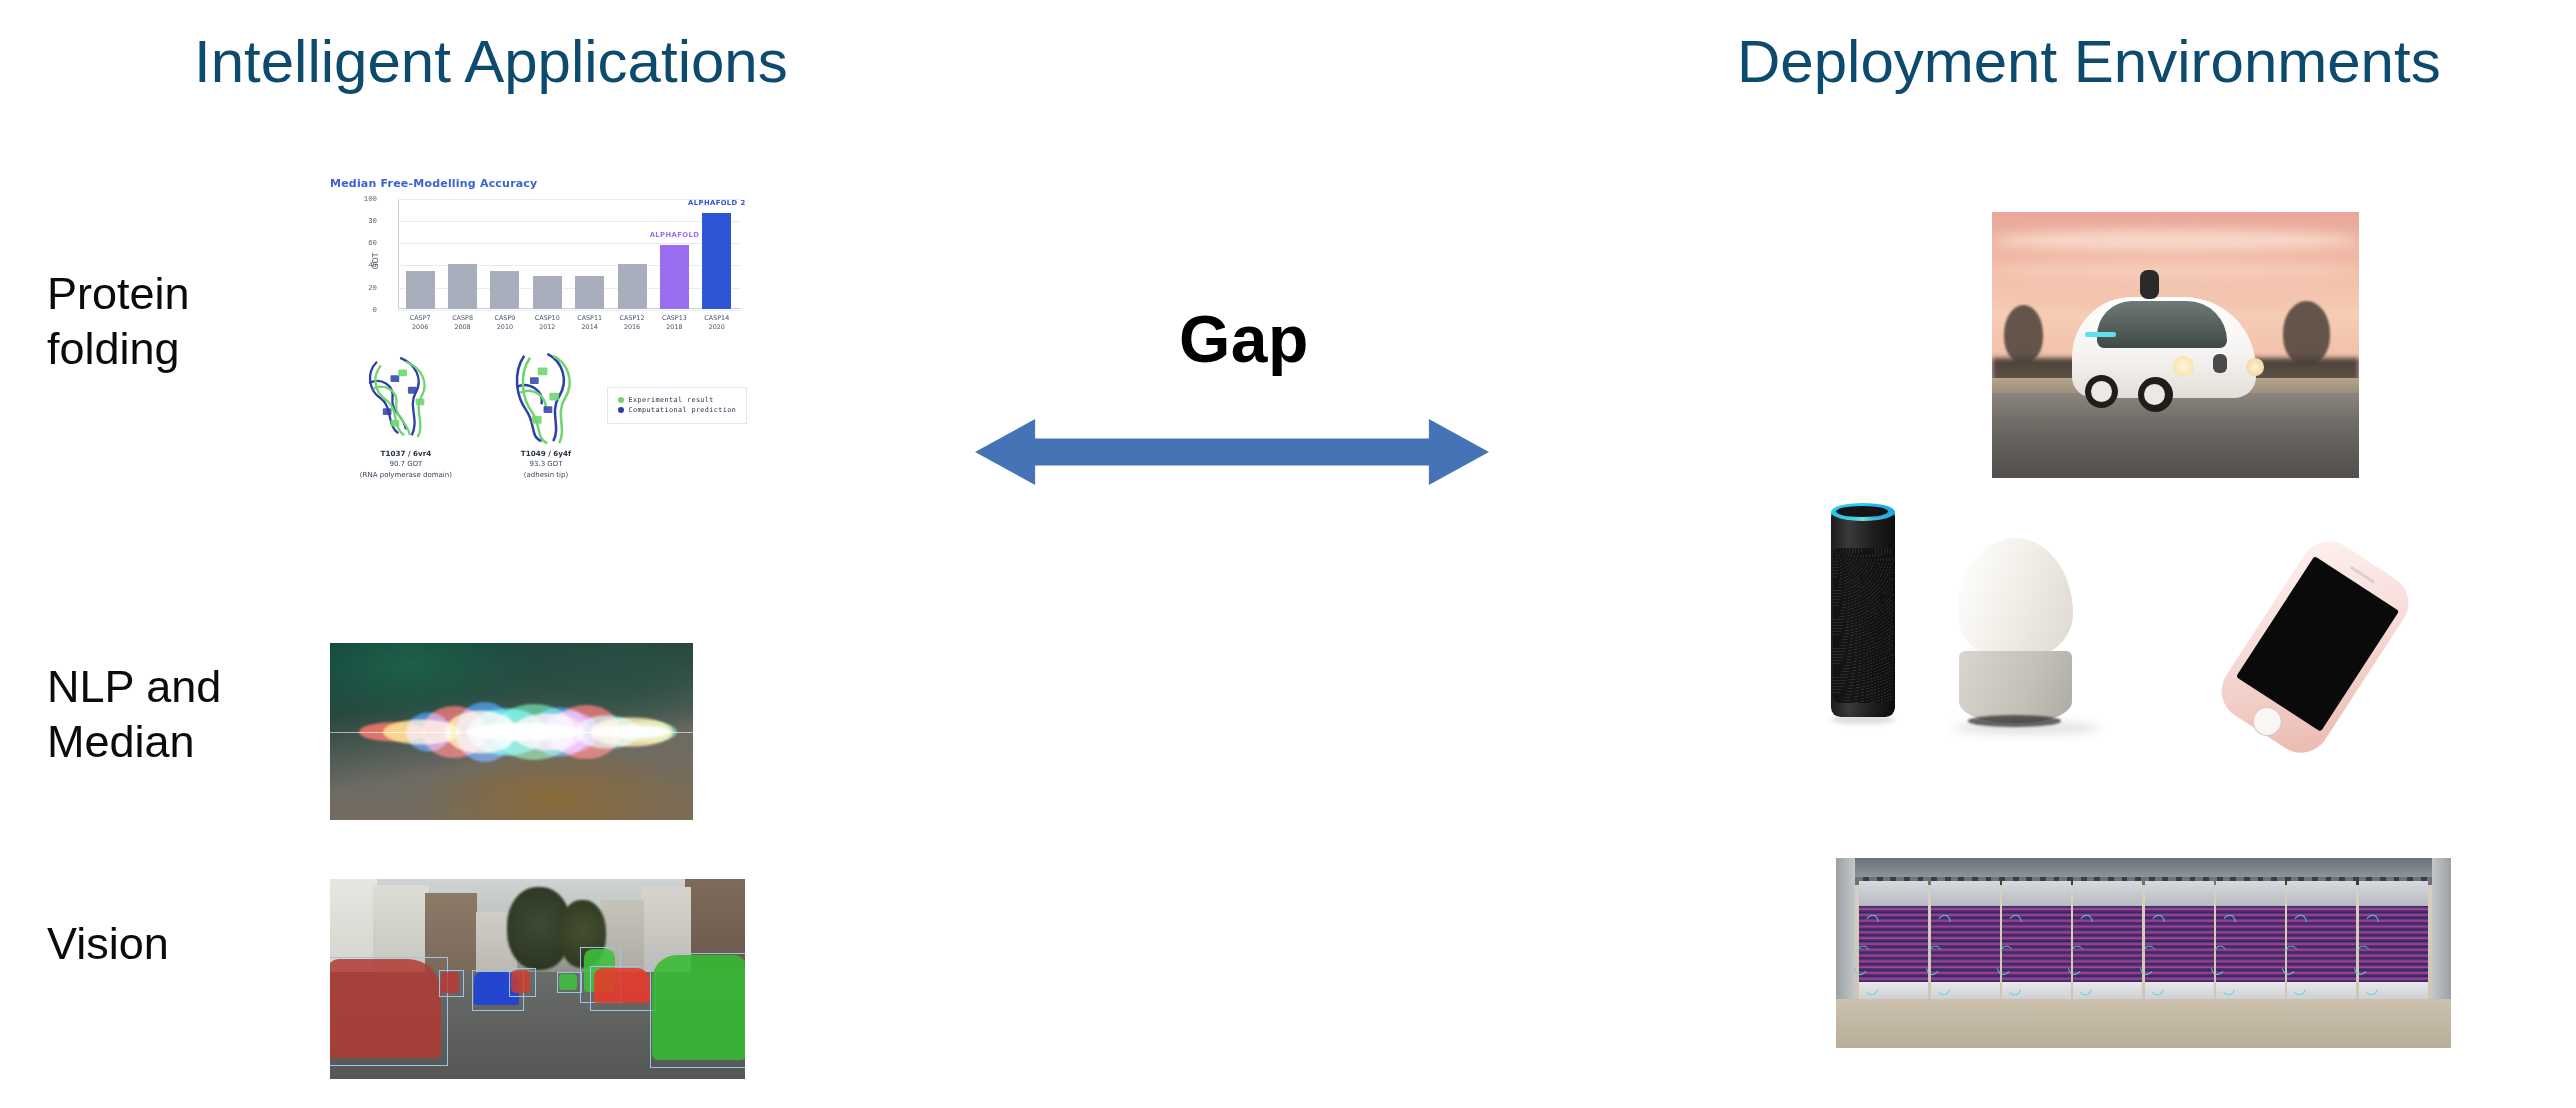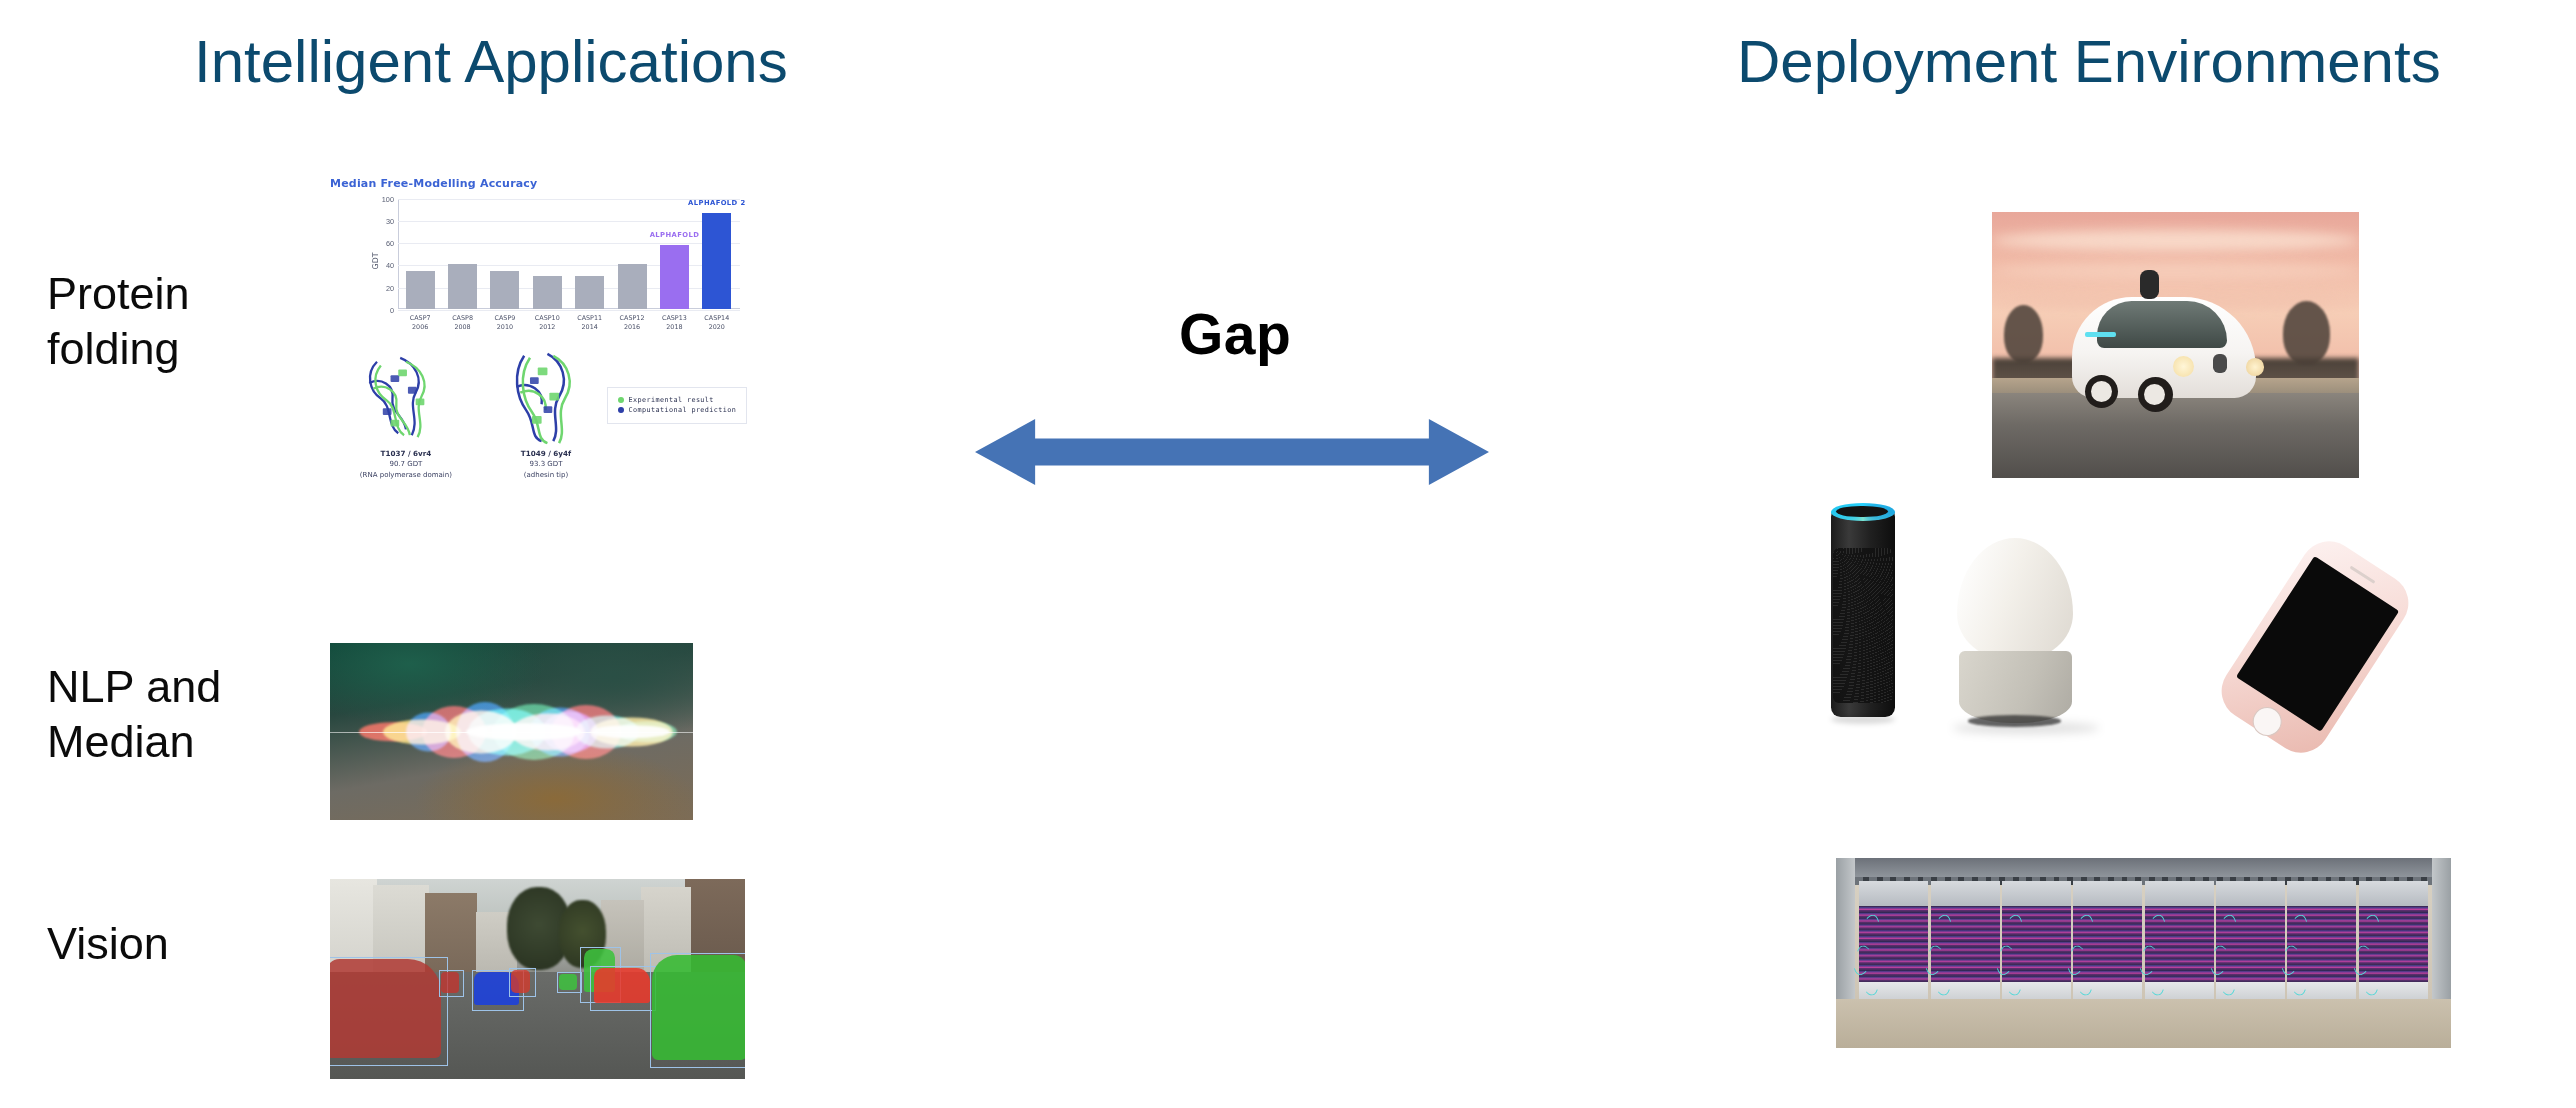--- a/index.html
+++ b/index.html
@@ -5,36 +5,36 @@
   html,body{margin:0;padding:0;background:#fff;}
   body{width:2576px;height:1108px;position:relative;overflow:hidden;
        font-family:"Liberation Sans","DejaVu Sans",sans-serif;color:#000;}
   .abs{position:absolute;}
 
   
   .col-title{font-size:60px;font-weight:400;letter-spacing:0px;color:#0c4a6e;white-space:nowrap;}
   .row-label{font-size:45px;font-weight:400;line-height:1.22;color:#0b0b0b;}
 
   
-  .gap-word{font-size:57px;font-weight:bold;color:#000;letter-spacing:0.5px;}
+  .gap-word{font-size:66px;font-weight:bold;color:#000;letter-spacing:0.5px;}
   .body-copy{font-size:39px;line-height:1.33;color:#111;}
   .body-copy p{margin:0;}
   .body-copy .spacer{height:41px;}
 
   
   .af-card{width:417px;height:367px;background:#fff;}
   .af-title{font-size:11px;font-weight:bold;color:#3b63d4;letter-spacing:0.2px;
             font-family:"DejaVu Sans",sans-serif;}
   .af-plot{position:relative;width:371px;height:124px;margin-left:39px;margin-top:8.7px;}
   .af-grid{position:absolute;left:29px;right:0;top:0;bottom:13.6px;}
   .af-grid .gl{position:absolute;left:0;right:0;height:1px;background:#e9ebf2;}
   .af-grid .axis-v{position:absolute;left:0;top:0;bottom:0;width:1px;background:#c9cddb;}
   .af-grid .axis-h{position:absolute;left:0;right:0;bottom:0;height:1px;background:#c9cddb;}
-  .af-ytick{position:absolute;right:100%;margin-right:4px;transform:translateY(-50%);
-            font-size:7.3px;color:#5a6075;font-family:Liberation Sans, sans-serif;white-space:nowrap;}
+  .af-ytick{position:absolute;right:100%;margin-right:21px;transform:translateY(-50%);
+            font-size:7.3px;color:#5a6075;font-family:Liberation Mono, monospace;white-space:nowrap;}
   .af-ylab{position:absolute;left:-1.9px;top:50%;font-size:7.8px;color:#454b60;
            transform:translateY(-50%) rotate(-90deg);transform-origin:center;
            font-family:"DejaVu Sans",sans-serif;}
   .af-bars{position:absolute;left:30px;right:1.9px;top:0;bottom:13.6px;display:flex;
            align-items:flex-end;justify-content:space-around;}
   .af-barwrap{position:relative;width:29px;display:flex;flex-direction:column;
               align-items:center;justify-content:flex-end;height:100%;}
   .af-bar{width:29px;border-radius:0;}
   .af-annot{position:absolute;bottom:100%;margin-bottom:2.9px;font-size:6.8px;font-weight:bold;
             letter-spacing:0.4px;white-space:nowrap;font-family:"DejaVu Sans",sans-serif;}

